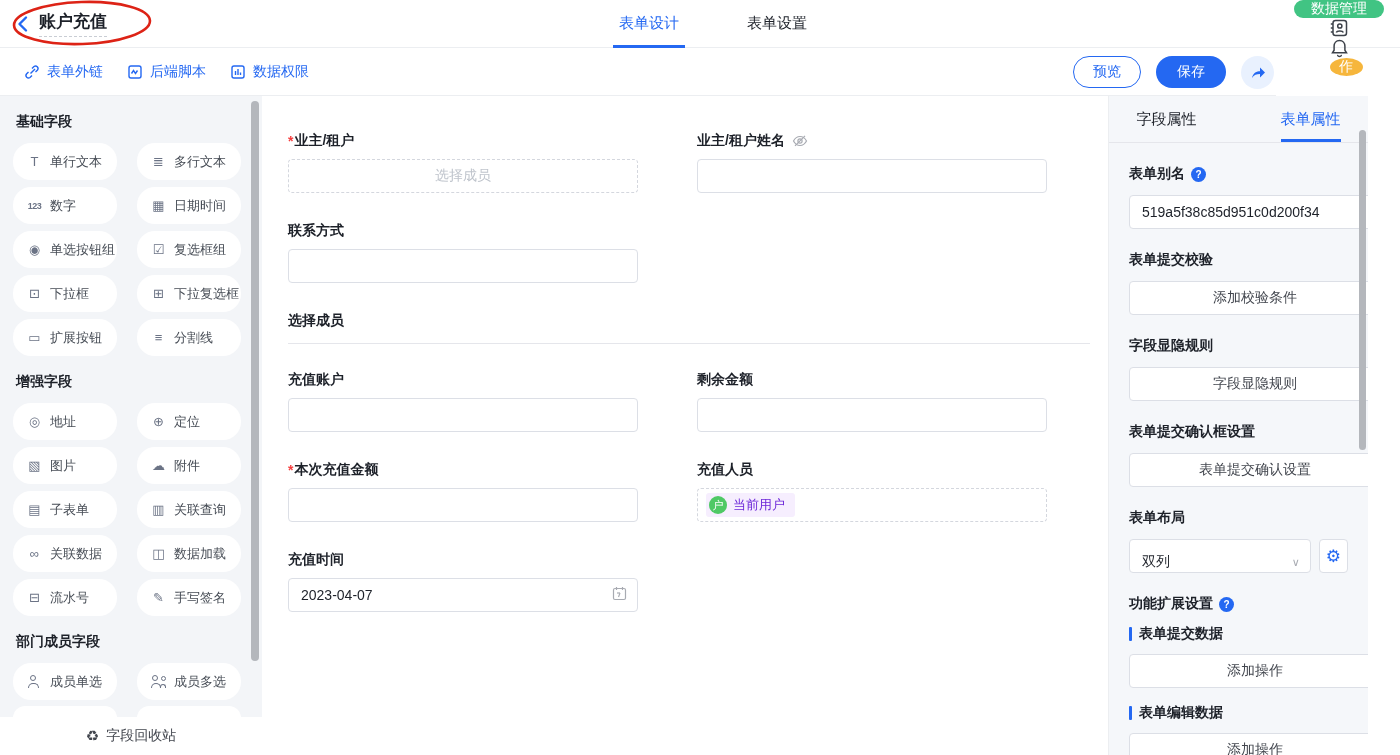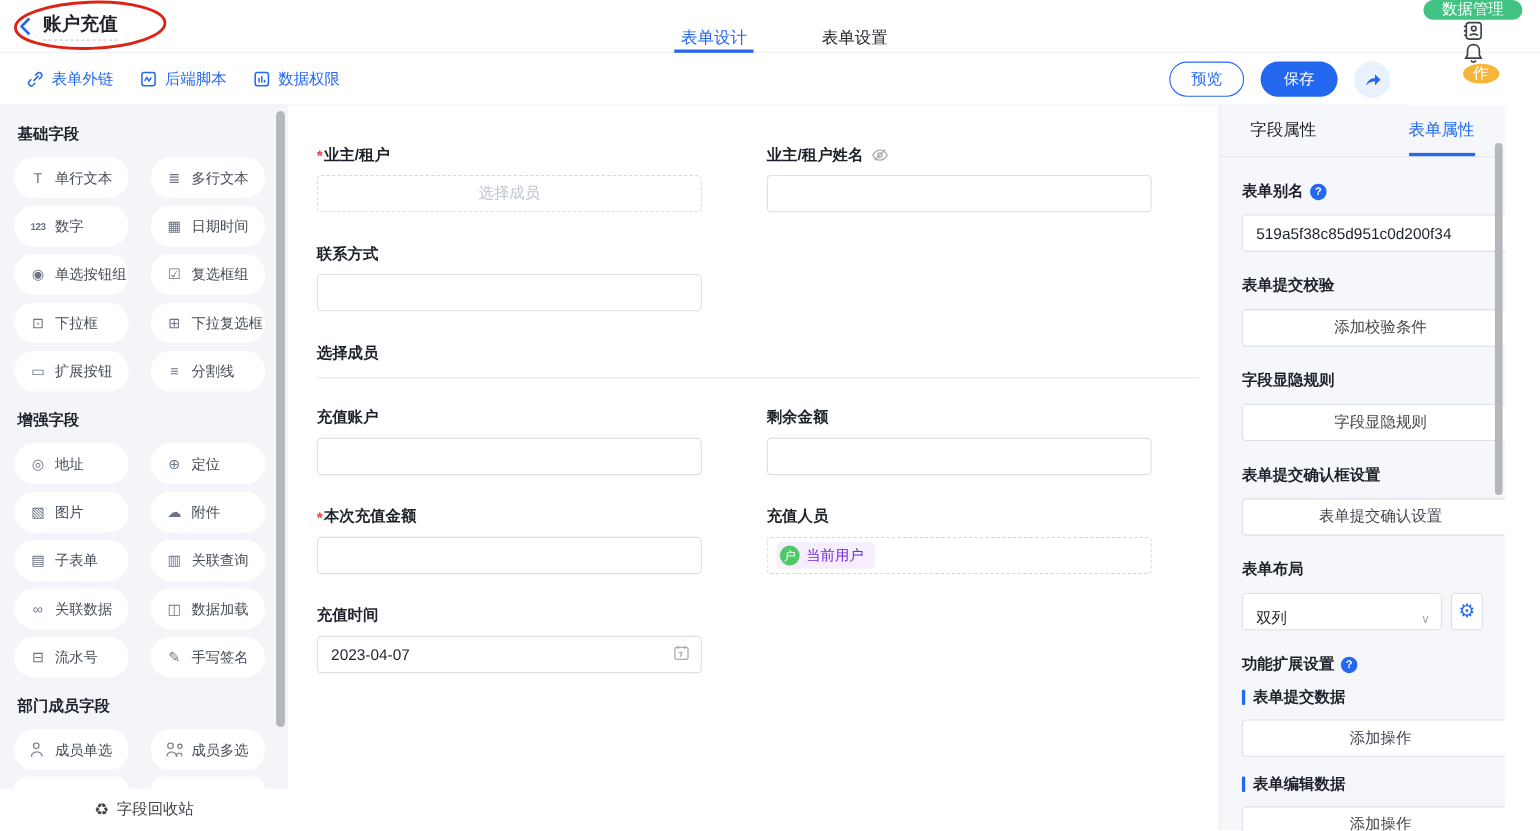--- a/index.html
+++ b/index.html
@@ -6,32 +6,32 @@
   html,body { width:1400px; height:755px; overflow:hidden; }
   body { font-family:"Liberation Sans","DejaVu Sans",sans-serif; color:#1d2129; background:#fff; position:relative; }
 
   
   .header { position:absolute; left:0; top:0; width:1400px; height:48px; background:#fff; border-bottom:1px solid #eceef1; display:flex; align-items:center; }
   .back-wrap { display:flex; align-items:center; margin-left:16px; position:relative; }
   .back-ic { display:flex; align-items:center; cursor:pointer; margin-right:10px; }
   .doc-title { font-size:17px; font-weight:700; color:#1d2129; padding-bottom:3px; border-bottom:1px dashed #c9cdd4; }
   .annotation { position:absolute; left:-14px; top:-13px; pointer-events:none; }
   .header-tabs { position:absolute; left:585px; top:0; height:48px; display:flex; }
-  .h-tab { font-size:15px; color:#1d2129; height:48px; line-height:46px; padding:12px 6px; margin:0 28px; cursor:pointer; border-bottom:3px solid transparent; }
+  .h-tab { font-size:15px; color:#1d2129; height:48px; line-height:46px; padding:0 6px; margin:0 28px; cursor:pointer; border-bottom:3px solid transparent; }
   .h-tab.active { color:#2468f2; border-bottom-color:#2468f2; }
   .header-right { position:absolute; right:16px; top:0; height:48px; display:flex; align-items:center;flex-direction:column; }
   .btn-green { background:#41c483; color:#fff; font-size:14px; border:none; border-radius:16px; height:31px; padding:0 17px; cursor:pointer; }
   .v-div { width:1px; height:18px; background:#e3e5e8; margin:0 14px; }
   .hdr-ic { display:flex; align-items:center; justify-content:center; width:26px; height:26px; cursor:pointer; }
   .avatar { width:33px; height:33px; border-radius:50%; background:#f6b63c; color:#fff; font-size:14px; display:flex; align-items:center; justify-content:center; margin-left:14px; cursor:pointer; }
 
   
   .toolbar { position:absolute; left:0; top:49px; width:1276px; height:47px; background:#fff; border-bottom:1px solid #eceef1; display:flex; align-items:center; }
   .tb-link { display:flex; align-items:center; gap:7px; color:#2468f2; font-size:14px; margin-left:24px; cursor:pointer; }
-  .toolbar-right { position:absolute; right:12px; display:flex; align-items:center; gap:15px; }
+  .toolbar-right { position:absolute; right:2px; display:flex; align-items:center; gap:15px; }
   .btn-preview { height:32px; padding:0 19px; border:1px solid #2468f2; color:#2468f2; background:#fff; font-size:14px; border-radius:16px; cursor:pointer; }
   .btn-save { height:32px; padding:0 21px; border:none; color:#fff; background:#2468f2; font-size:14px; border-radius:16px; cursor:pointer; }
   .btn-share { width:33px; height:33px; border-radius:50%; background:#e9f1fe; border:none; display:flex; align-items:center; justify-content:center; cursor:pointer; }
 
   
   .sidebar { position:absolute; left:0; top:96px; width:262px; height:659px; background:#f3f5f8; overflow:hidden; }
   .sb-scroll { position:absolute; right:3px; top:5px; width:8px; height:560px; border-radius:4px; background:#b4b7bc; }
   .sb-title { font-size:14px; font-weight:700; color:#1d2129; margin:17px 0 12px 16px; }
   .sb-grid { display:grid; grid-template-columns:104px 104px; column-gap:20px; row-gap:7px; padding-left:13px; }
   .sb-btn { height:37px; background:#fff; border-radius:18px; display:flex; align-items:center; padding-left:14px; gap:8px; cursor:pointer; font-size:13px; color:#464c55; white-space:nowrap; }

